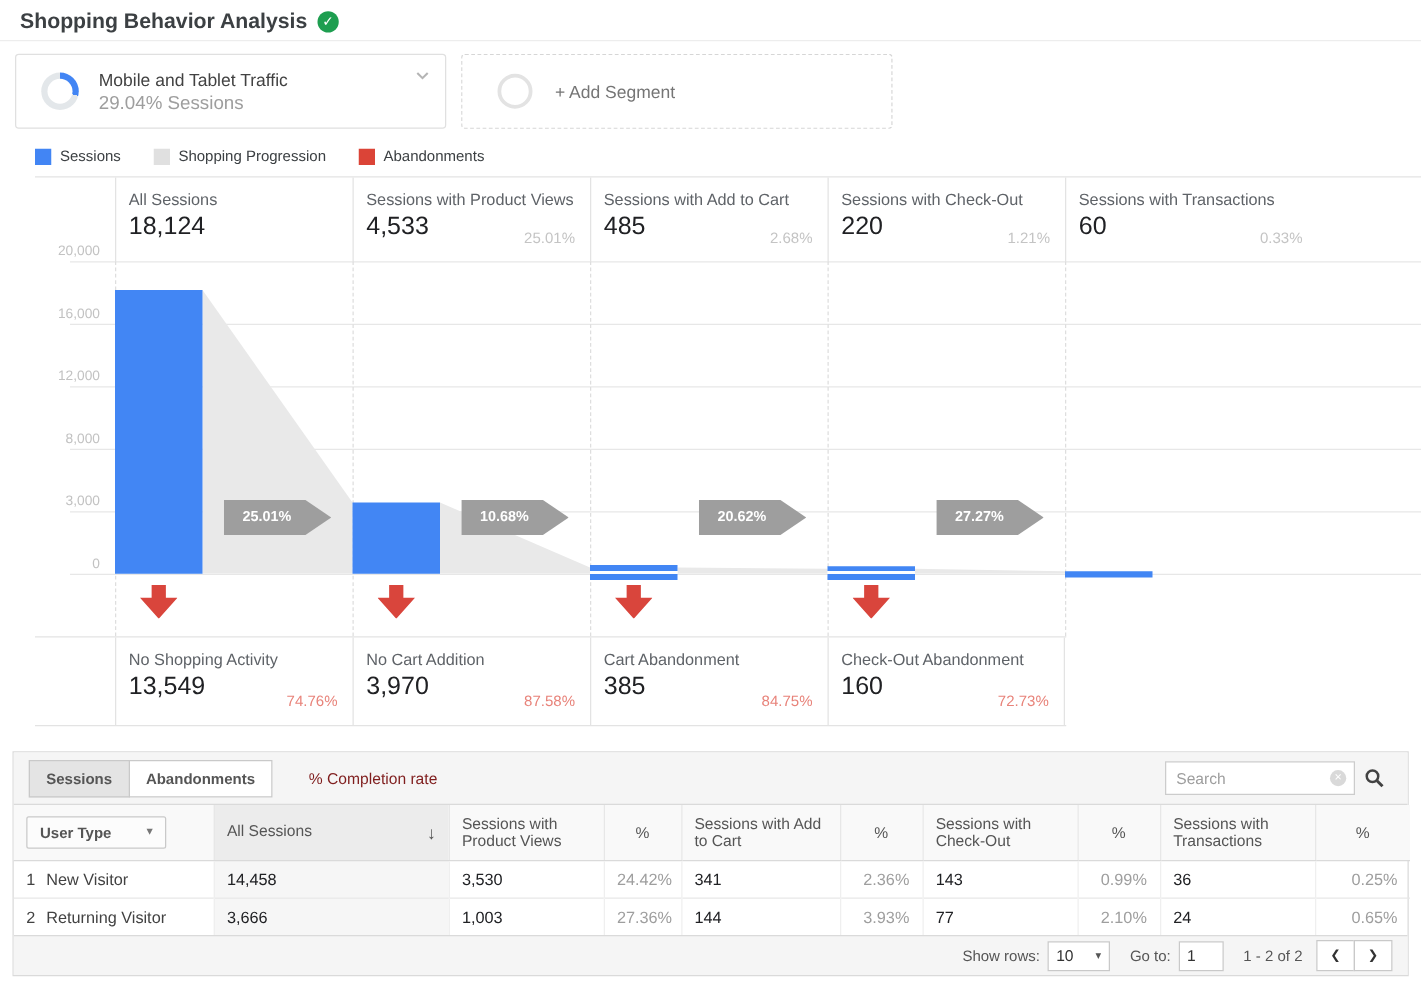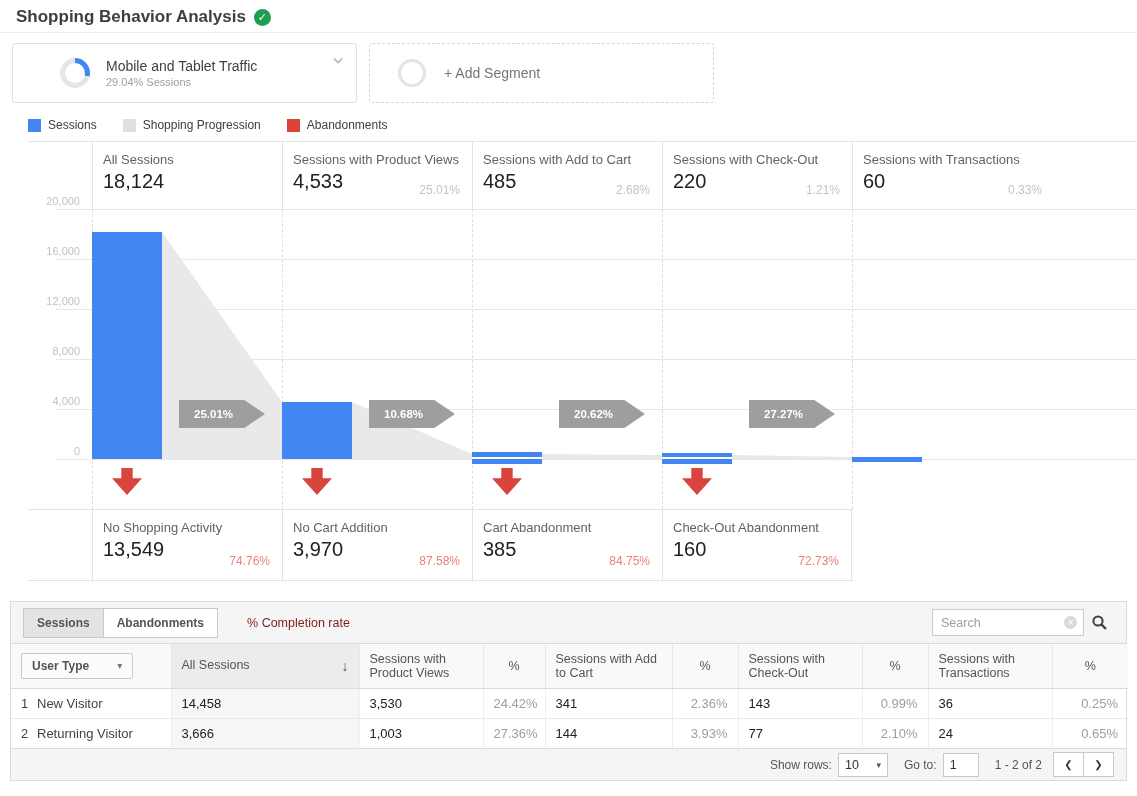--- a/index.html
+++ b/index.html
@@ -8,27 +8,27 @@
 
   
   .page-header { display:flex; align-items:center; gap:8px; padding:7px 16px 5px; border-bottom:1px solid #ededed; }
   .page-title { font-size:17px; font-weight:bold; color:#3c4043; }
   .verified-badge { width:17px; height:17px; border-radius:50%; background:#1e9e50; color:#fff;
     font-size:11px; font-weight:bold; display:flex; align-items:center; justify-content:center; }
 
   
   .segments { display:flex; gap:12px; margin:10px 0 0 12px; }
   .segment-card { position:relative; width:345px; height:60px; border:1px solid #e0e0e0; border-radius:3px;
-    background:#fff; display:flex; align-items:center; padding-left:47px; cursor:pointer; }
+    background:#fff; display:flex; align-items:center; padding-left:20px; cursor:pointer; }
   .donut { width:30px; height:30px; border-radius:50%; margin-right:16px;
     background:conic-gradient(#4285f4 0deg 104deg, #e3e7ea 104deg 360deg);
     display:flex; align-items:center; justify-content:center; }
   .donut-hole { width:20px; height:20px; border-radius:50%; background:#fff; }
   .segment-name { font-size:14px; color:#424242; }
-  .segment-sub { font-size:11px; color:#9e9e9e; margin-top:2px; }
+  .segment-sub { font-size:15px; color:#9e9e9e; margin-top:2px; }
   .seg-chevron { position:absolute; top:6px; right:8px; }
   .segment-add { width:345px; height:60px; border:1px dashed #d6d6d6; border-radius:3px; background:#fff;
     display:flex; align-items:center; padding-left:28px; cursor:pointer; }
   .ring-icon { width:28px; height:28px; border:3px solid #e3e3e3; border-radius:50%; margin-right:18px; }
   .add-label { font-size:14px; color:#757575; }
 
   
   .legend { display:flex; align-items:center; gap:26px; margin:15px 0 9px 28px; }
   .legend-item { display:flex; align-items:center; font-size:12px; color:#3c4043; }
   .swatch { width:13px; height:13px; margin-right:7px; }
@@ -179,21 +179,21 @@
   <div class="gridline" style="top:68px"></div>
   <div class="gridline" style="top:118px"></div>
   <div class="gridline" style="top:168px"></div>
   <div class="gridline" style="top:218px"></div>
   <div class="gridline" style="top:268px"></div>
   <div class="gridline" style="top:318px"></div>
   <div class="ytick" style="top:54px">20,000</div>
   <div class="ytick" style="top:104px">16,000</div>
   <div class="ytick" style="top:154px">12,000</div>
   <div class="ytick" style="top:204px">8,000</div>
-  <div class="ytick" style="top:254px">4,000</div>
+  <div class="ytick" style="top:254px">3,000</div>
   <div class="ytick" style="top:304px">0</div>
 
   <div class="vsep" style="left:64px"></div>
   <div class="vsep" style="left:254px"></div>
   <div class="vsep" style="left:444px"></div>
   <div class="vsep" style="left:634px"></div>
   <div class="vsep" style="left:824px"></div>
 
   <svg class="funnel-svg" width="1045" height="250" viewBox="0 0 1045 250">
     <polygon points="70,23 190,193 190,250 70,250" fill="#e9e9e9"></polygon>

